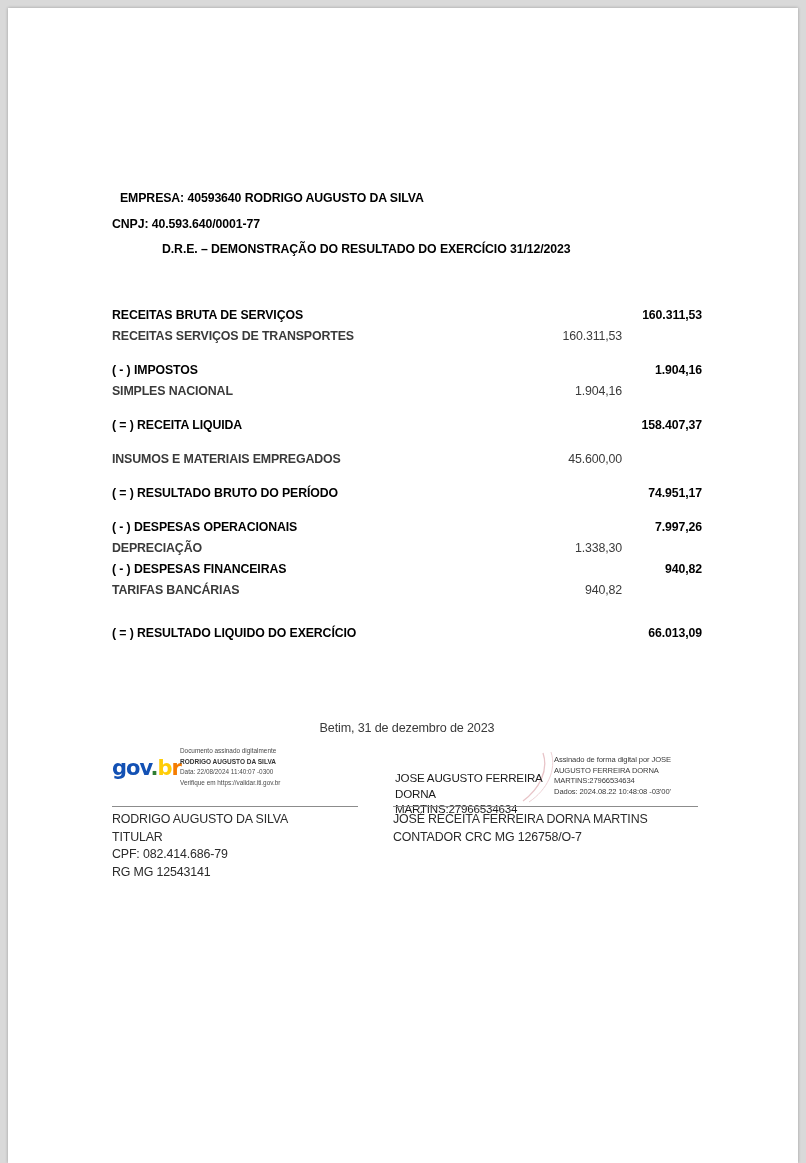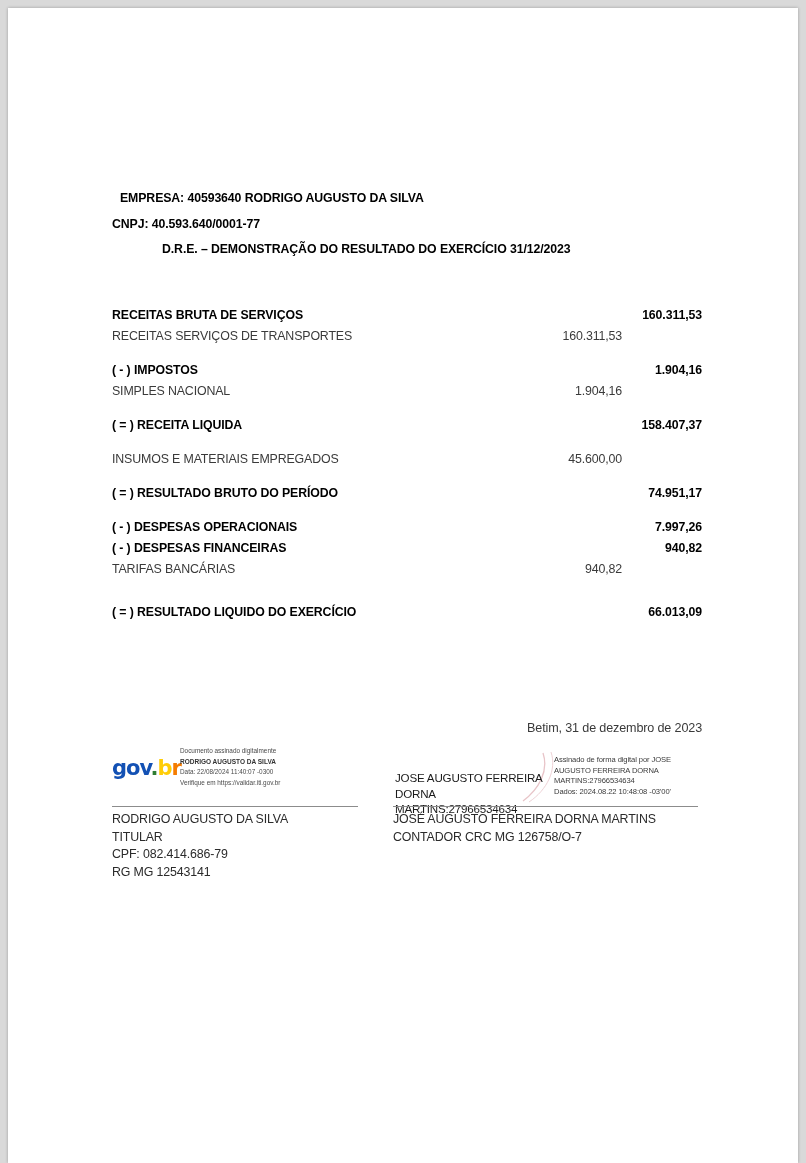--- a/index.html
+++ b/index.html
@@ -65,21 +65,21 @@
   .c-tot   { width: 80px;  text-align: right; }
 
   .lbl-main {
     font-size: 12.3px;
     font-weight: bold;
     color: #000;
     letter-spacing: -0.1px;
   }
   .lbl-sub {
     font-size: 12.4px;
-    font-weight: normal;
+    font-weight: bold;
     color: #3a3a3a;
     padding-left: 50px;
     letter-spacing: -0.15px;
   }
   .val-sub {
     font-size: 12.4px;
     font-weight: normal;
     color: #3a3a3a;
     letter-spacing: -0.15px;
   }
@@ -91,21 +91,21 @@
   }
   .gap td { height: 13px; font-size: 0; line-height: 0; }
   .gap-lg td { height: 22px; font-size: 0; line-height: 0; }
 
   
   .placedate {
     position: absolute;
     top: 713px;
     left: 0;
     width: 590px;
-    text-align: right;
+    text-align: center;
     font-size: 12.6px;
     color: #3a3a3a;
     letter-spacing: -0.15px;
   }
 
   
   .govstamp {
     position: absolute;
     top: 738px;
     left: 0;
@@ -269,20 +269,25 @@
         </tr>
 
         <tr class="gap">
             <td colspan="3"></td>
           </tr>
 
         <tr class="r-main">
           <td class="c-label lbl-main">( - ) DESPESAS OPERACIONAIS</td>
           <td class="c-sub val-sub"></td>
           <td class="c-tot val-tot">7.997,26</td>
+        </tr>
+        <tr class="r-sub">
+          <td class="c-label lbl-sub">DEPRECIAÇÃO</td>
+          <td class="c-sub val-sub">1.338,30</td>
+          <td class="c-tot val-tot"></td>
         </tr>
         <tr class="r-main">
           <td class="c-label lbl-main">( - ) DESPESAS FINANCEIRAS</td>
           <td class="c-sub val-sub"></td>
           <td class="c-tot val-tot">940,82</td>
         </tr>
         <tr class="r-sub">
           <td class="c-label lbl-sub">TARIFAS BANCÁRIAS</td>
           <td class="c-sub val-sub">940,82</td>
           <td class="c-tot val-tot"></td>
@@ -334,18 +339,18 @@
     <div class="rule rule-left"></div>
     <div class="rule rule-right"></div>
 
     <div class="cap cap-left">
       <div>RODRIGO AUGUSTO DA SILVA</div>
       <div>TITULAR</div>
       <div>CPF: 082.414.686-79</div>
       <div>RG MG 12543141</div>
     </div>
     <div class="cap cap-right">
-      <div>JOSÉ AUGUSTO FERREIRA DORNA MARTINS</div>
+      <div>JOSÉ RECEITA FERREIRA DORNA MARTINS</div>
       <div>CONTADOR  CRC MG 126758/O-7</div>
     </div>
 
   </div>
 </div>
 
 </body></html>

